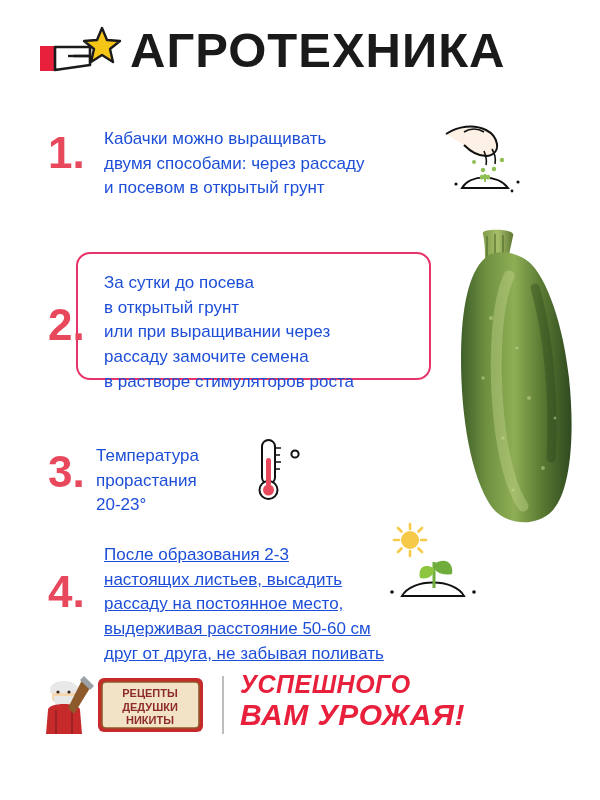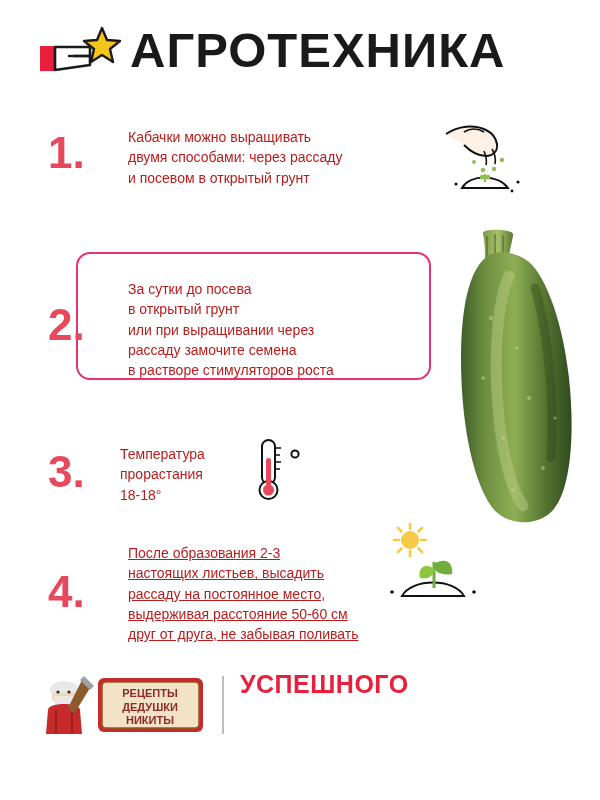--- a/index.html
+++ b/index.html
@@ -40,25 +40,24 @@
   
   .step-num {
     position: absolute;
     color: #e8485c;
     font-weight: bold;
     font-size: 44px;
     line-height: 1;
   }
   .step-text {
     position: absolute;
-    font-size: 14px;
+    font-size: 17px;
     line-height: 1.45;
-    color: #b91c1c;
+    color: #1d4ed8;
     white-space: pre-line;
-    margin-left: 24px;
   }
 
   
   #step1-num { left: 48px; top: 131px; }
   #step1-text { left: 104px; top: 127px; width: 300px; }
 
   
   #rec-label {
     position: absolute;
     left: 112px; top: 225px;
@@ -72,21 +71,21 @@
   #step2-box {
     position: absolute;
     left: 76px; top: 252px;
     width: 351px; height: 124px;
     border: 2px solid #e8336a;
     border-radius: 14px;
     background: #ffffff;
   }
   #step2-num { left: 48px; top: 303px; z-index: 3; }
   #step2-text {
-    left: 104px; top: 279px;
+    left: 104px; top: 271px;
     width: 320px;
     z-index: 3;
   }
 
   
   #step3-num { left: 48px; top: 450px; }
   #step3-text { left: 96px; top: 444px; width: 160px; }
 
   
   #step4-num { left: 48px; top: 570px; }
@@ -110,20 +109,21 @@
     left: 222px; top: 676px;
     width: 2px; height: 58px;
     background: #bdbdbd;
   }
   #footer-slogan {
     position: absolute;
     left: 240px; top: 672px;
     width: 250px;
     color: #e8203c;
     font-weight: bold;
+    font-style: italic;
     line-height: 1;
   }
   #footer-slogan .l1 {
     display: block;
     font-size: 25px;
     letter-spacing: 0.5px;
   }
   #footer-slogan .l2 {
     display: block;
     font-size: 30px;
@@ -220,21 +220,21 @@
     <circle cx="78" cy="210" r="1.7"></circle>
       <circle cx="118" cy="240" r="1.9"></circle>
     <circle cx="88" cy="262" r="1.6"></circle>
       <circle cx="130" cy="190" r="1.5"></circle>
   </g>
 </svg>
 
 <div class="step-num" id="step3-num">3.</div>
 <div class="step-text" id="step3-text">Температура
 прорастания
-18-18°</div>
+20-23°</div>
 
 <svg class="icon-box" id="icon-thermo" viewBox="0 0 58 70">
   <rect x="12" y="4" width="13" height="44" rx="6.5" fill="#fff" stroke="#111" stroke-width="2"></rect>
   <circle cx="18.5" cy="54" r="9" fill="#fff" stroke="#111" stroke-width="2"></circle>
   <rect x="16" y="22" width="5" height="28" rx="2.5" fill="#e8485c"></rect>
   <circle cx="18.5" cy="54" r="5.5" fill="#e8485c"></circle>
   <path d="M26 12 h5 M26 19 h4 M26 26 h5 M26 33 h4" stroke="#111" stroke-width="1.6"></path>
   <circle cx="45" cy="18" r="3.6" fill="none" stroke="#111" stroke-width="2"></circle>
 </svg>
 
@@ -287,13 +287,14 @@
 
     <path d="M44 12 L52 20 L36 46 L30 40 Z" fill="#8d5a2b"></path>
     <path d="M46 8 L56 18 L52 22 L42 12 Z" fill="#9aa0a6"></path>
   </g>
 </svg>
 
 <div id="footer-divider"></div>
 
 <div id="footer-slogan">
   <span class="l1">УСПЕШНОГО</span>
+  <span class="l2">ВАМ УРОЖАЯ!</span>
 </div>
 
 </body></html>

